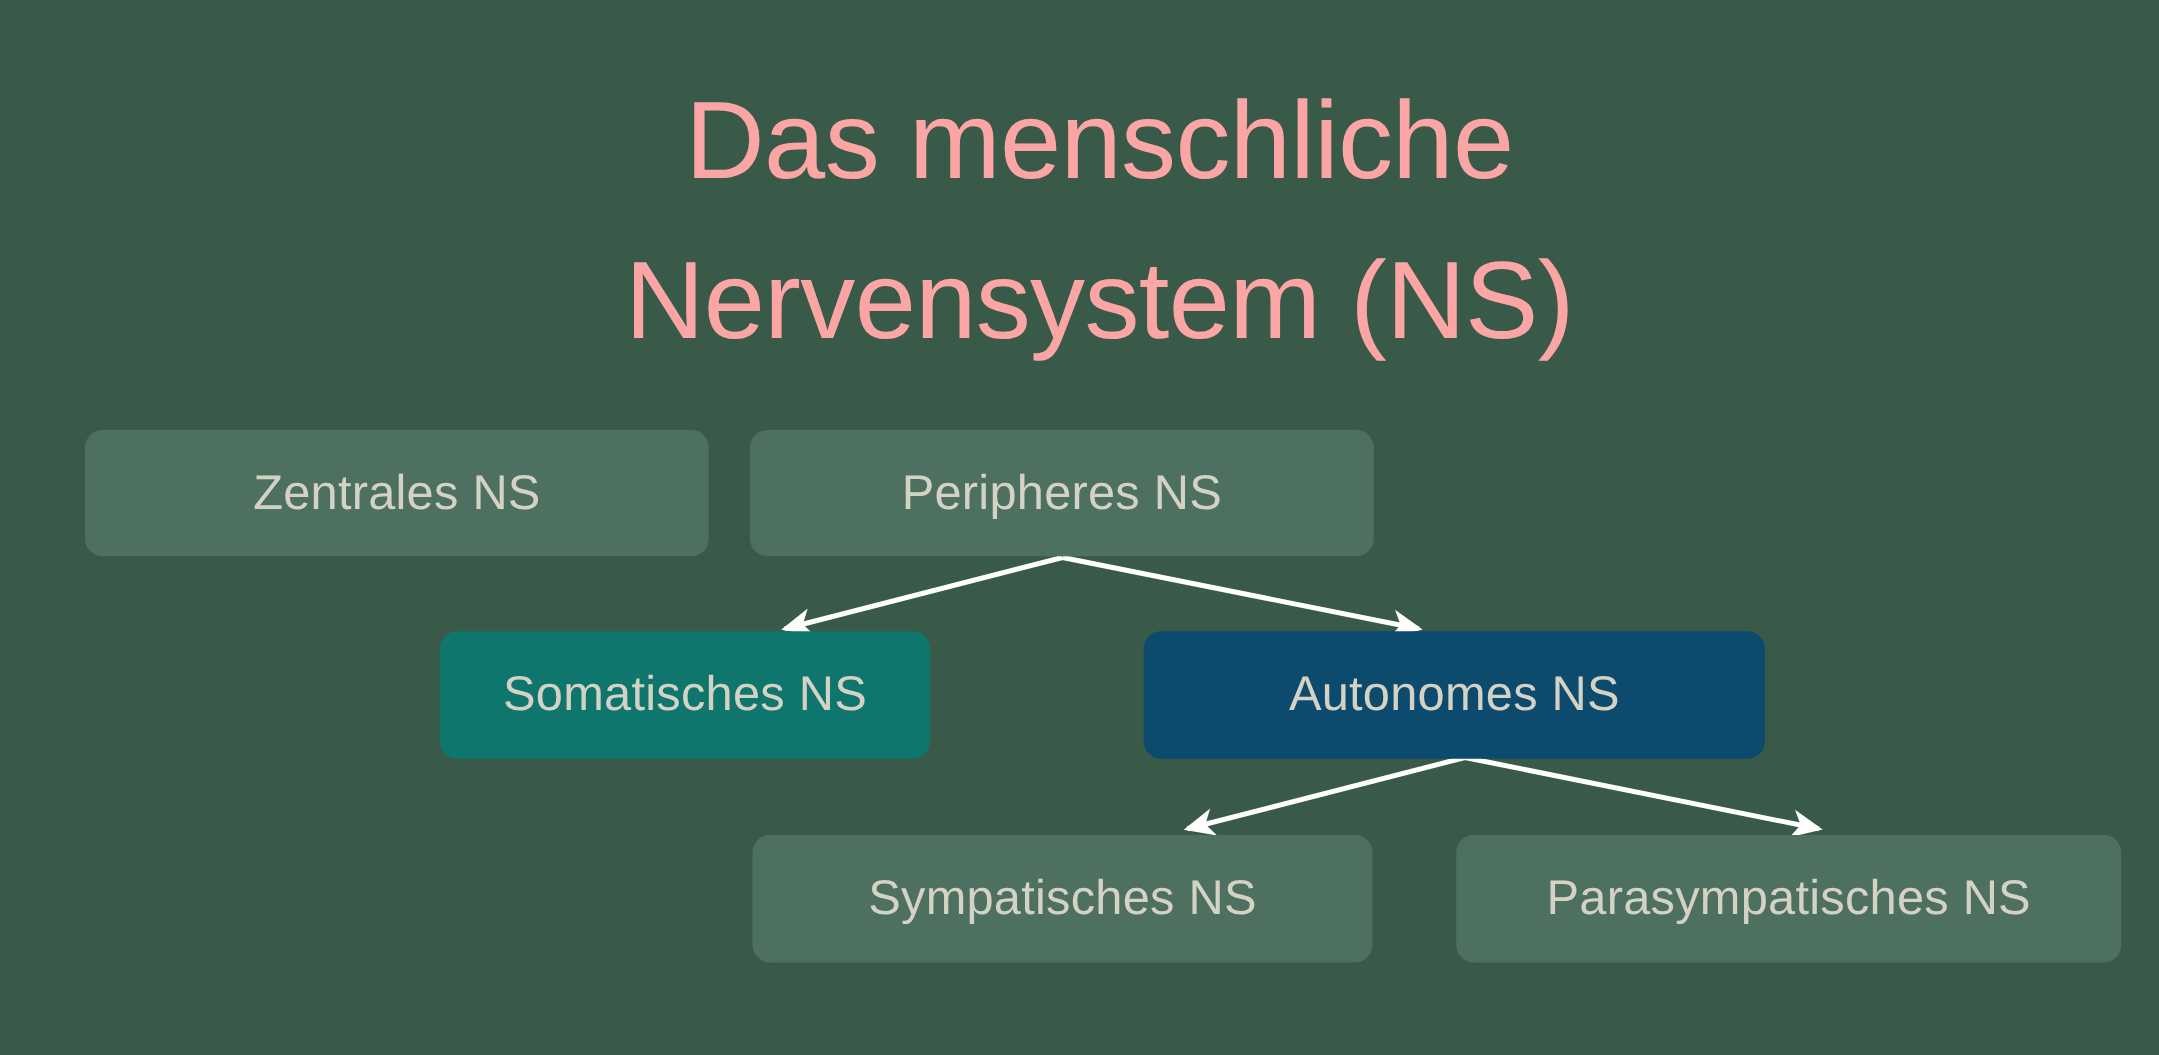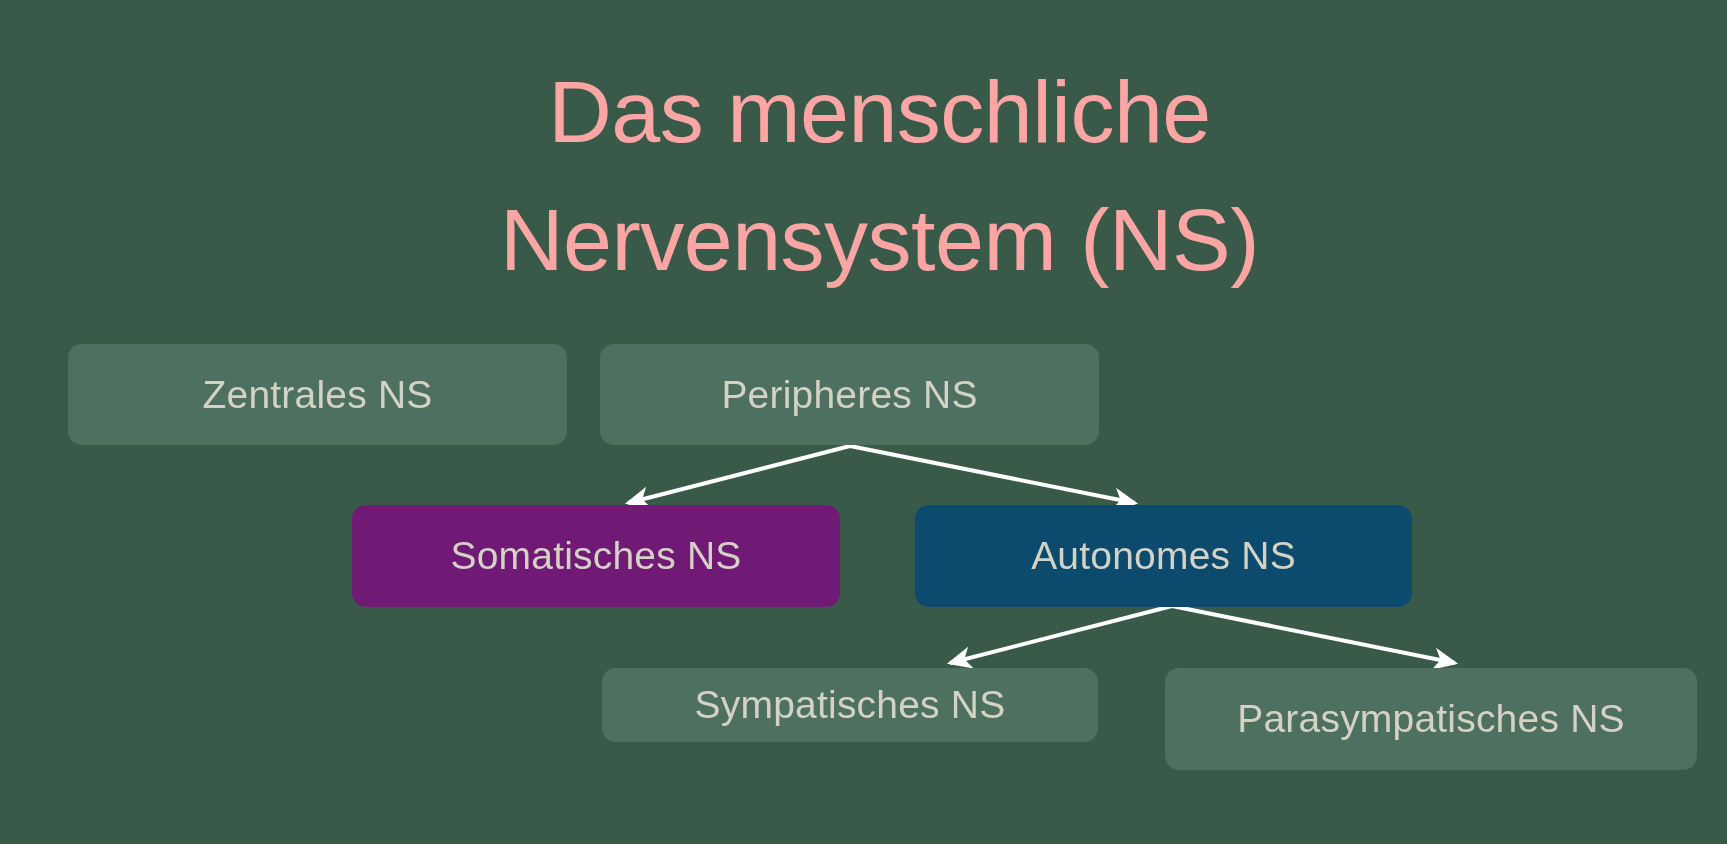--- a/index.html
+++ b/index.html
@@ -74,27 +74,27 @@
       </g>
   </svg>
 
   <div id="nodes">
       <div class="node" style="left: 68px; top: 344px; width: 499px; height: 101px; background: rgb(77, 112, 96);">
         <span style="color: rgb(211, 210, 196);">Zentrales NS</span>
       </div>
       <div class="node" style="left: 600px; top: 344px; width: 499px; height: 101px; background: rgb(77, 112, 96);">
         <span style="color: rgb(211, 210, 196);">Peripheres NS</span>
       </div>
-      <div class="node" style="left: 352px; top: 505px; width: 488px; height: 102px; background: #701a75;">
+      <div class="node" style="left: 352px; top: 505px; width: 392px; height: 102px; background: #0f766e;">
         <span style="color: rgb(211, 210, 196);">Somatisches NS</span>
       </div>
       <div class="node" style="left: 915px; top: 505px; width: 497px; height: 102px; background: #0c4a6e;">
         <span style="color: rgb(211, 210, 196);">Autonomes NS</span>
       </div>
-      <div class="node" style="left: 602px; top: 668px; width: 496px; height: 74px; background: rgb(77, 112, 96);">
+      <div class="node" style="left: 602px; top: 668px; width: 496px; height: 102px; background: rgb(77, 112, 96);">
         <span style="color: rgb(211, 210, 196);">Sympatisches NS</span>
       </div>
       <div class="node" style="left: 1165px; top: 668px; width: 532px; height: 102px; background: rgb(77, 112, 96);">
         <span style="color: rgb(211, 210, 196);">Parasympatisches NS</span>
       </div>
     </div>
 
 </div>
 
 </body></html>

